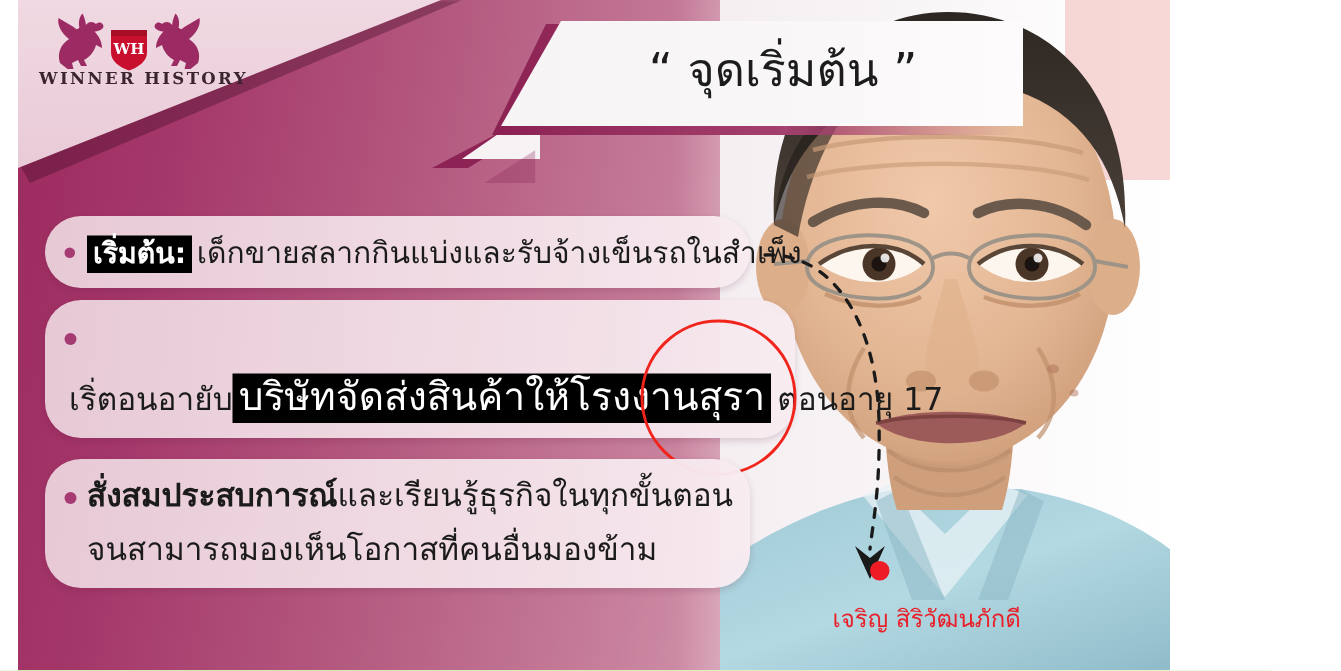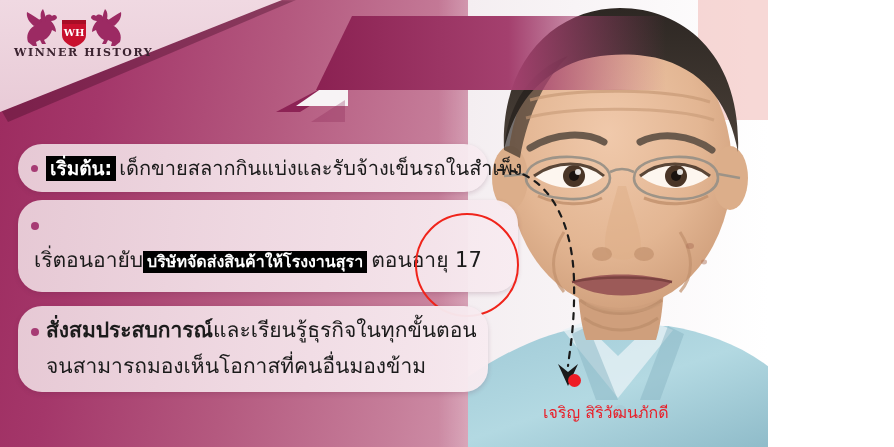--- a/index.html
+++ b/index.html
@@ -3,20 +3,21 @@
 <meta charset="utf-8">
 <style>
   html,body{margin:0;padding:0;background:#fff;}
   body{font-family:"DejaVu Sans","Liberation Sans",sans-serif;}
 
   #slide{
     position:relative;
     width:768px;height:447px;
     overflow:hidden;
     background:#bef264;
+    margin-left:12px;
   }
 
   
   .bg-base{
     position:absolute;left:0;top:0;width:894px;height:447px;
     background:linear-gradient(100deg,
         #9c2a5e 0%,
         #a4376a 12%,
         #b4597f 30%,
         #c67e9a 48%,
@@ -121,21 +122,21 @@
     background:#000;color:#fff;
     padding:1px 4px 2px 4px;
   }
 
   .l1{left:46px;top:152px;font-size:20px;}
   .l1 .hl{font-weight:700;font-size:19px;}
   .l1 .rest{font-size:20px;margin-left:3px;}
 
   .l2a{left:46px;top:206px;font-size:24px;color:#e8202a;font-weight:700;}
   .l2b{left:34px;top:243px;font-size:21px;}
-  .l2b .hl{font-weight:700;font-size:16px;}
+  .l2b .hl{font-weight:400;font-size:26px;}
 
   .l3a{left:46px;top:313px;font-size:21px;}
   .l3a b{font-weight:700;}
   .l3b{left:46px;top:349px;font-size:21px;}
 
   
   .red-circle{
     position:absolute;left:415px;top:213px;width:104px;height:104px;
     border:2px solid #f0241b;border-radius:50%;
     box-sizing:border-box;
@@ -280,20 +281,23 @@
       </g>
 
       <path d="M48 12 L72 12 L72 27 C72 33 66 37 60 39 C54 37 48 33 48 27 Z" fill="#c8102e"></path>
       <path d="M48 12 L72 12 L72 16 L48 16 Z" fill="#a80d26"></path>
       <text x="60" y="28" text-anchor="middle" font-family="'DejaVu Serif','Liberation Serif',serif" font-size="10" font-weight="bold" fill="#ffffff">WH</text>
     </svg>
     <div class="logo-word">WINNER HISTORY</div>
   </div>
 
   <div class="banner-shadow"></div>
+  <div class="banner">
+    <span class="banner-title">“ จุดเริ่มต้น ”</span>
+  </div>
 
   <div class="box box1"></div>
   <div class="bullet-dot bdot1"></div>
   <div class="line l1">
     <span class="hl">เริ่มต้น:</span><span class="rest">เด็กขายสลากกินแบ่งและรับจ้างเข็นรถในสำเพ็ง</span>
   </div>
 
   <div class="box box2"></div>
   <div class="bullet-dot bdot2"></div>
   <div class="line l2b">

